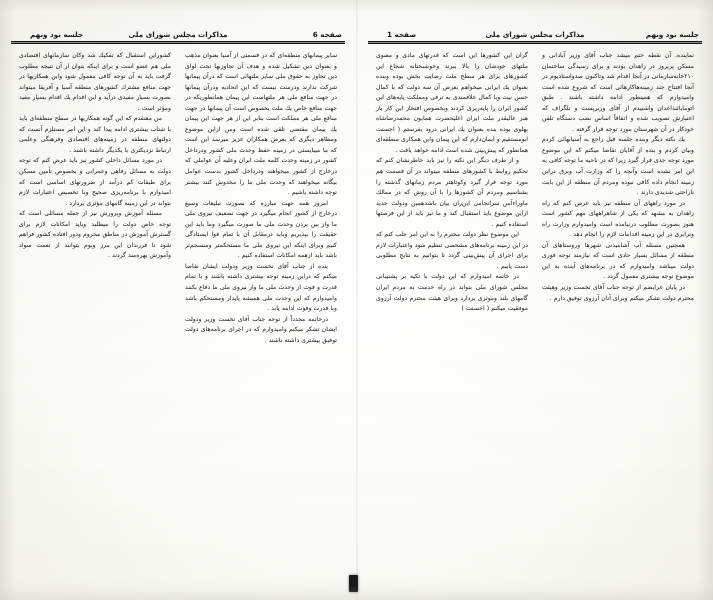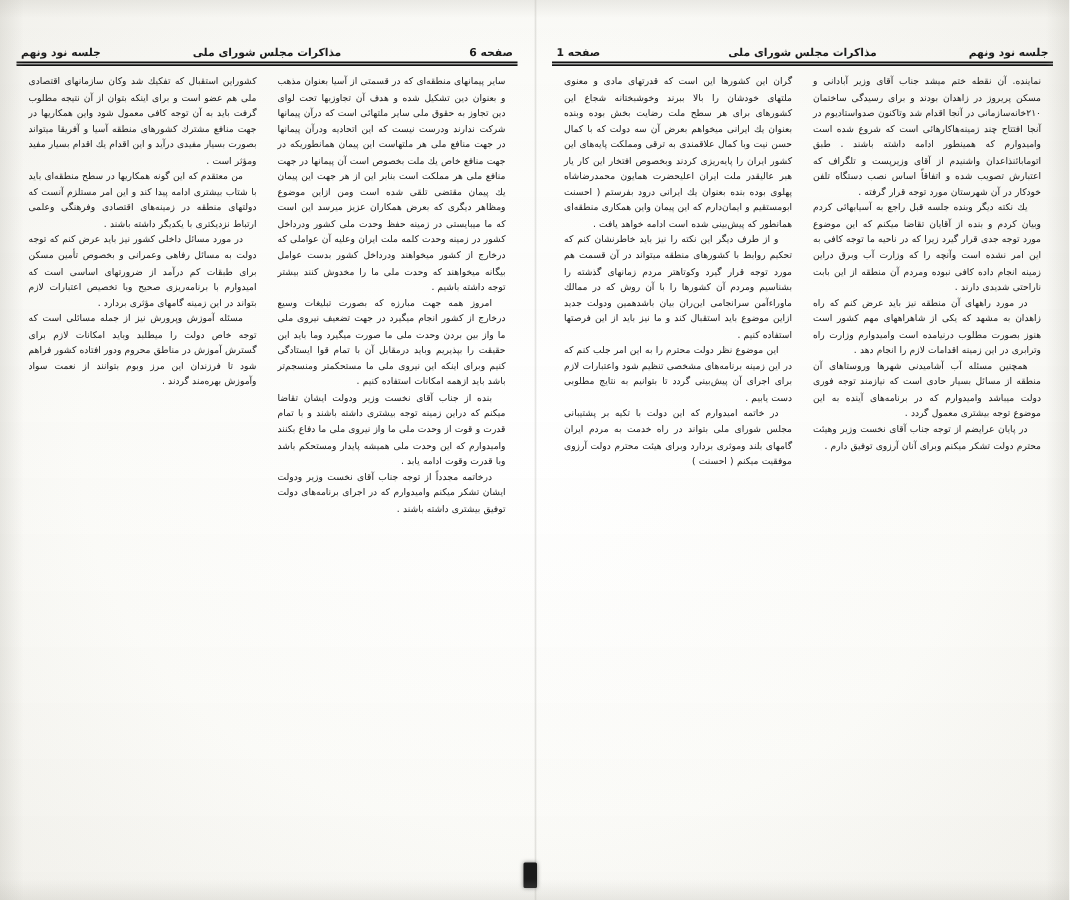--- a/index.html
+++ b/index.html
@@ -44,21 +44,21 @@
 
   
   .runhead{
     position:relative;height:17px;
     display:flex;align-items:flex-end;justify-content:space-between;
     font-size:7.2px;font-weight:bold;color:#1c1c1c;
     letter-spacing:.1px;
     padding:0 4px 1px 4px;
   }
   .runhead .rh-center{position:absolute;left:0;right:0;text-align:center;bottom:1px;}
-  .runhead .rh-side{position:relative;z-index:2;}
+  .runhead .rh-side{position:relative;z-index:2;margin-left:16px;}
   .rule{
     height:0;border-top:1.6px solid #111;margin:1px 1px 0 1px;
     box-shadow:0 1.2px 0 rgba(20,20,20,.55);
   }
   .rule.thin{border-top-width:.9px;box-shadow:none;margin-top:1.3px;}
 
   
   .cols{
     position:absolute;top:28px;bottom:0;left:2px;right:2px;
     display:flex;flex-direction:row;gap:0;

